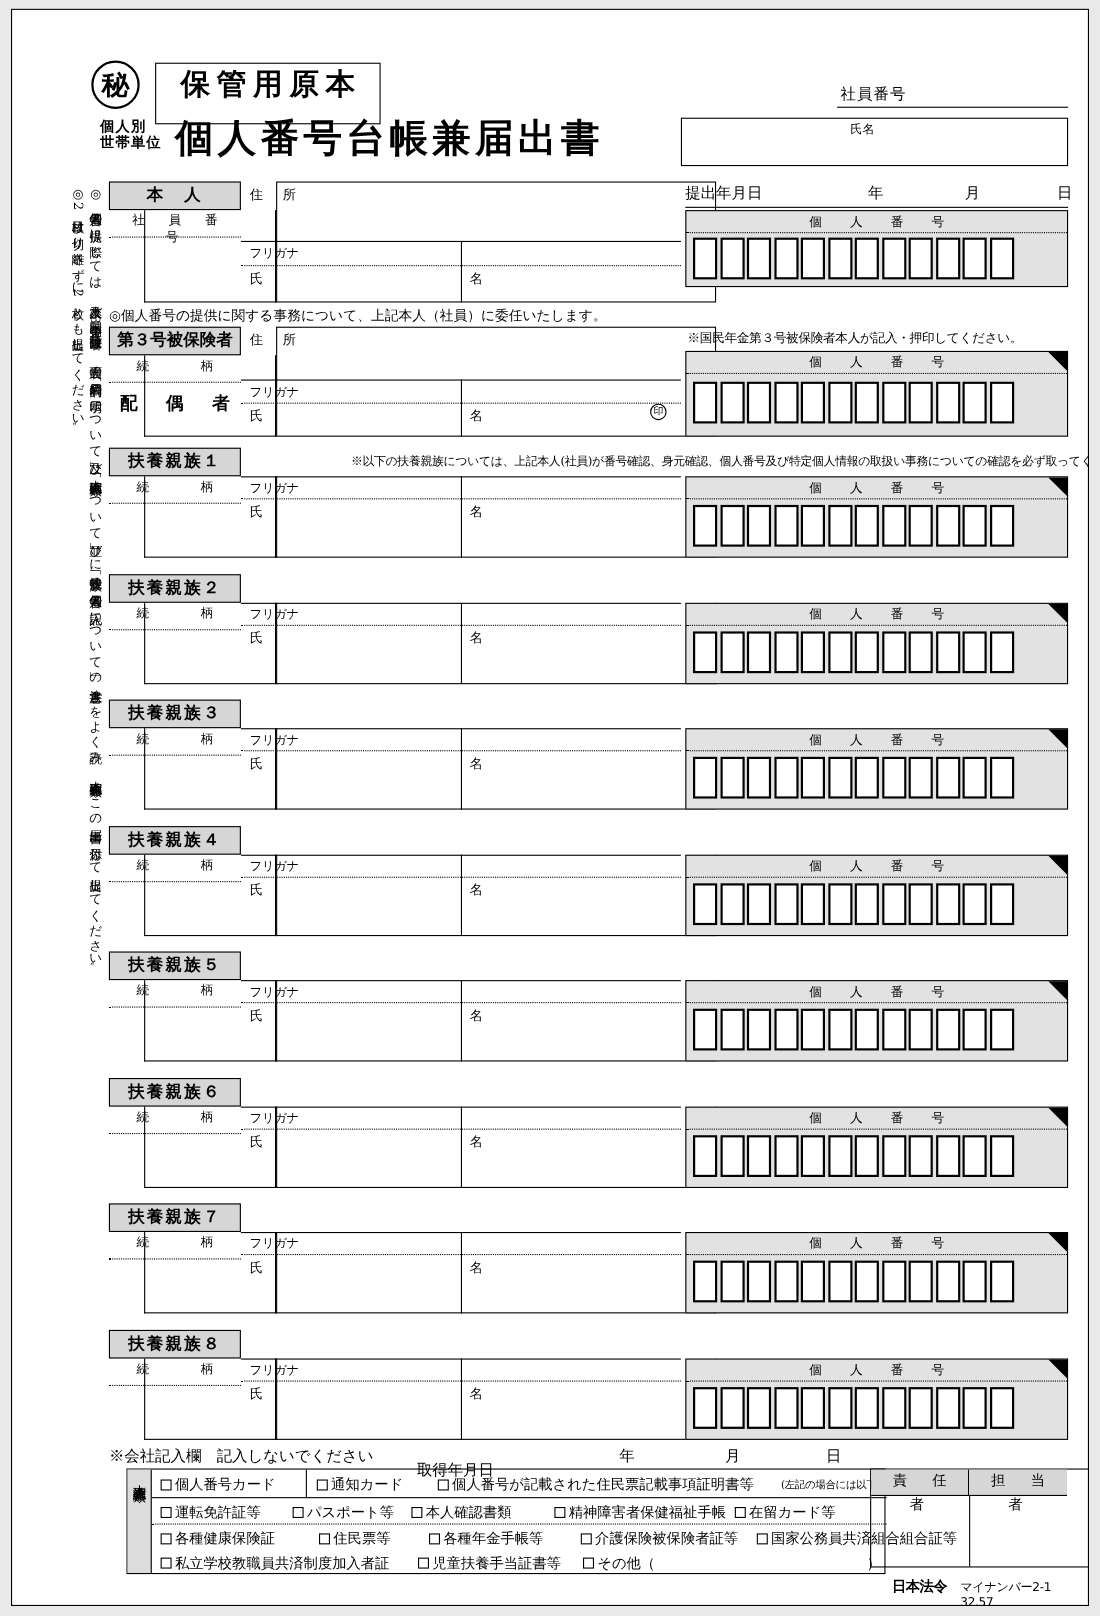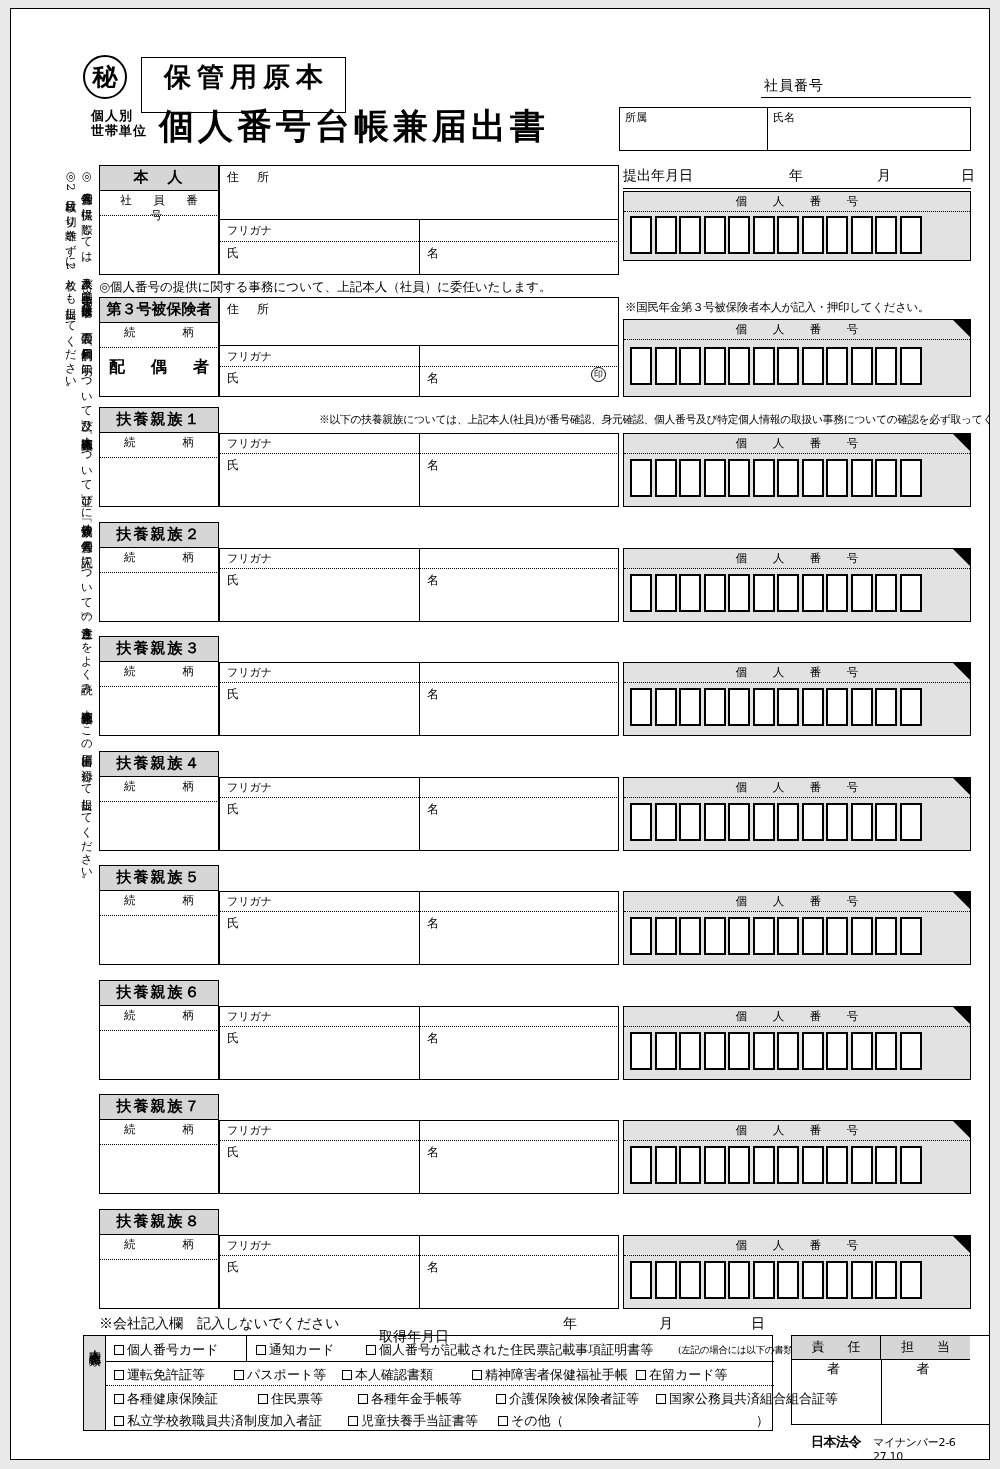--- a/index.html
+++ b/index.html
@@ -63,21 +63,21 @@
     writing-mode:vertical-rl;
     font-size:11.5px;
     line-height:15px;
     letter-spacing:0.6px;
     white-space:nowrap;
   }
   #vnote1 { left:52px; top:160px; height:230px; }
   #vnote2 { left:68px; top:160px; height:1130px; }
 
   
-  .bx { position:absolute; border:1.3px solid #000; }
+  .bx { position:absolute; border:1.3px solid #000;margin-left:32px; }
   .lbl { position:absolute; font-size:12px; }
 
   
   .person { position:absolute; left:88px; width:872px; }
 
   .cell-title {
     position:absolute; left:0; top:0; width:120px; height:26px;
     border:1.3px solid #000; background:#d6d6d6;
     font-size:15px; font-weight:bold; text-align:center; line-height:23px;
     letter-spacing:2px;
@@ -141,21 +141,20 @@
     <div class="kojin-betsu">
       <div>個人別</div>
       <div>世帯単位</div>
     </div>
     <div class="main-title">個人番号台帳兼届出書</div>
 
     <div class="shain-bangou-lbl">社員番号</div>
     <div class="shain-bangou-line"></div>
 
     <div class="shozoku-box">
-      <div class="half l"><span>所属</span></div>
       <div class="half r"><span>氏名</span></div>
     </div>
   </div>
 
   <div class="vnote" id="vnote1">◎2枚目は切り離さずに2枚とも提出してください。</div>
   <div class="vnote" id="vnote2">◎個人番号の提供に際しては、本人及び国民年金第3号被保険者は、裏面の「利用目的の明示について」及び「本人確認書類について」並びに「扶養親族の個人番号の記入について」の注意書きをよく読み、本人確認書類をこの届出書に添付して提出してください。</div>
 
   <div class="person" style="top:156px;height:110px;">
 
     <div class="cell-title" style="width:120px;">本　人</div>
@@ -548,15 +547,15 @@
     <div class="sekinin">
       <div class="hd" style="left:0;width:89px;border-right:1.3px solid #000;">責　任　者</div>
       <div class="hd" style="left:89px;width:89px;">担　当　者</div>
       <div style="position:absolute;left:89px;top:24px;height:64px;border-left:1.3px solid #000;"></div>
       <div style="position:absolute;left:0;top:24px;width:89px;height:64px;"></div>
       <div style="position:absolute;left:89px;top:24px;width:89px;height:64px;"></div>
     </div>
   </div>
 
   <div class="footer-brand">日本法令</div>
-  <div class="footer-code">マイナンバー2-6　27.10</div>
+  <div class="footer-code">マイナンバー2-1　32.57</div>
 
 </div>
 
 </body></html>

